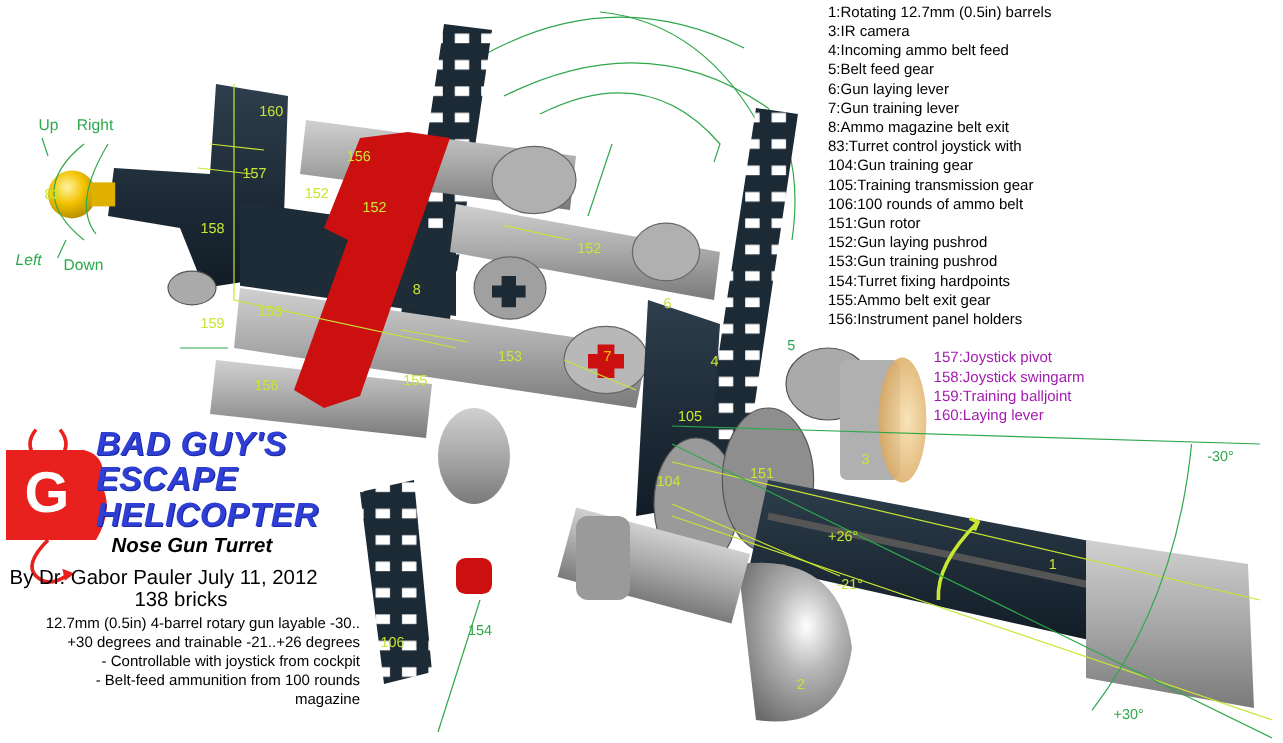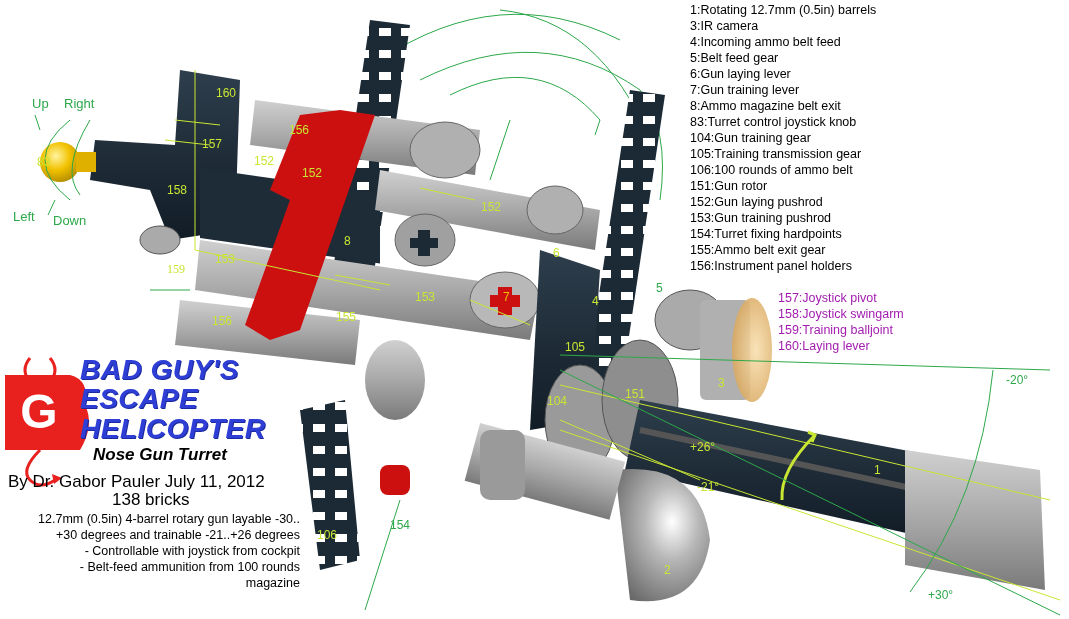--- a/index.html
+++ b/index.html
@@ -183,48 +183,48 @@
   </div>
 
   <div class="legend">
     <div>1:Rotating 12.7mm (0.5in) barrels</div>
     <div>3:IR camera</div>
     <div>4:Incoming ammo belt feed</div>
     <div>5:Belt feed gear</div>
     <div>6:Gun laying lever</div>
     <div>7:Gun training lever</div>
     <div>8:Ammo magazine belt exit</div>
-    <div>83:Turret control joystick knob</div>
+    <div>83:Turret control joystick with</div>
     <div>104:Gun training gear</div>
     <div>105:Training transmission gear</div>
     <div>106:100 rounds of ammo belt</div>
     <div>151:Gun rotor</div>
     <div>152:Gun laying pushrod</div>
     <div>153:Gun training pushrod</div>
     <div>154:Turret fixing hardpoints</div>
     <div>155:Ammo belt exit gear</div>
     <div>156:Instrument panel holders</div>
   </div>
   <div class="legend2">
     <div>157:Joystick pivot</div>
     <div>158:Joystick swingarm</div>
     <div>159:Training balljoint</div>
     <div>160:Laying lever</div>
   </div>
 
   <div class="glabel" style="left:32px;top:96px;font-size:13px;">Up</div>
   <div class="glabel" style="left:64px;top:96px;font-size:13px;">Right</div>
-  <div class="glabel" style="left:13px;top:209px;font-size:13px;">Left</div>
+  <div class="glabel" style="left:13px;top:209px;font-size:13px;font-style:italic;">Left</div>
   <div class="glabel" style="left:53px;top:213px;font-size:13px;">Down</div>
 
   <div class="plabel" style="left:37px;top:155px;">83</div>
   <div class="plabel" style="left:216px;top:86px;">160</div>
   <div class="plabel" style="left:202px;top:137px;">157</div>
   <div class="plabel" style="left:167px;top:183px;">158</div>
-  <div class="plabel" style="left:167px;top:262px;font-family:Liberation Serif, serif;">159</div>
+  <div class="plabel" style="left:167px;top:262px;">159</div>
   <div class="plabel" style="left:289px;top:123px;">156</div>
   <div class="plabel" style="left:254px;top:154px;">152</div>
   <div class="plabel" style="left:302px;top:166px;">152</div>
   <div class="plabel" style="left:481px;top:200px;">152</div>
   <div class="plabel" style="left:215px;top:252px;">153</div>
   <div class="plabel" style="left:415px;top:290px;">153</div>
   <div class="plabel" style="left:212px;top:314px;">156</div>
   <div class="plabel" style="left:344px;top:234px;">8</div>
   <div class="plabel" style="left:336px;top:310px;">155</div>
   <div class="plabel" style="left:553px;top:246px;">6</div>
@@ -233,18 +233,18 @@
   <div class="glabel" style="left:656px;top:281px;">5</div>
   <div class="plabel" style="left:565px;top:340px;">105</div>
   <div class="plabel" style="left:547px;top:394px;">104</div>
   <div class="plabel" style="left:625px;top:387px;">151</div>
   <div class="plabel" style="left:718px;top:376px;">3</div>
   <div class="plabel" style="left:874px;top:463px;">1</div>
   <div class="plabel" style="left:664px;top:563px;">2</div>
   <div class="plabel" style="left:317px;top:528px;">106</div>
   <div class="glabel" style="left:390px;top:518px;text-align:center;">154</div>
 
-  <div class="glabel" style="left:1006px;top:373px;">-20°</div>
+  <div class="glabel" style="left:1006px;top:373px;">-30°</div>
   <div class="glabel" style="left:928px;top:588px;">+30°</div>
   <div class="plabel" style="left:690px;top:440px;">+26°</div>
   <div class="plabel" style="left:697px;top:480px;">-21°</div>
 
 </div>
 
 </body></html>

